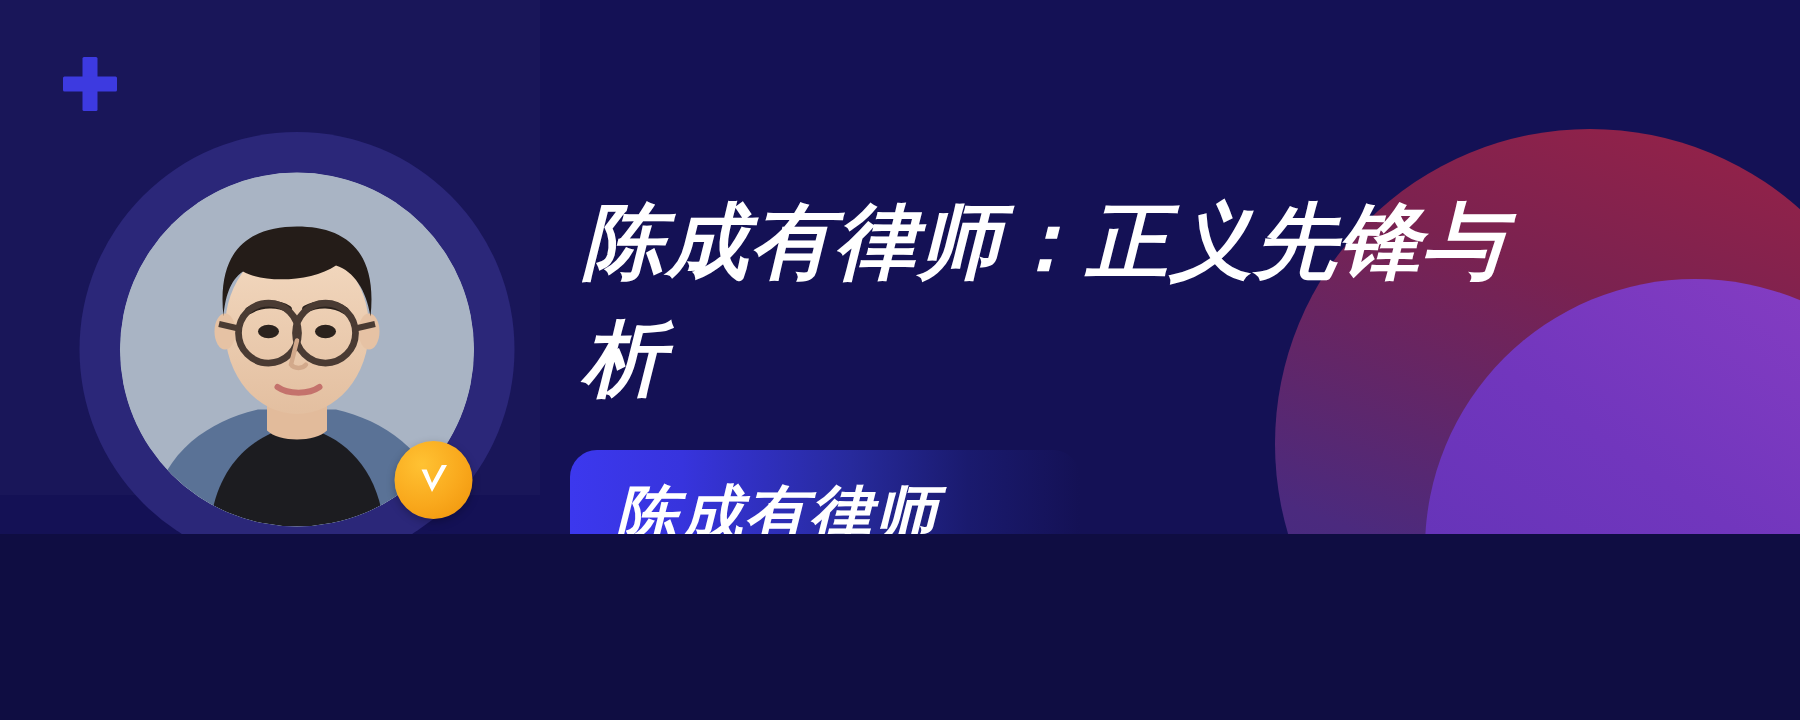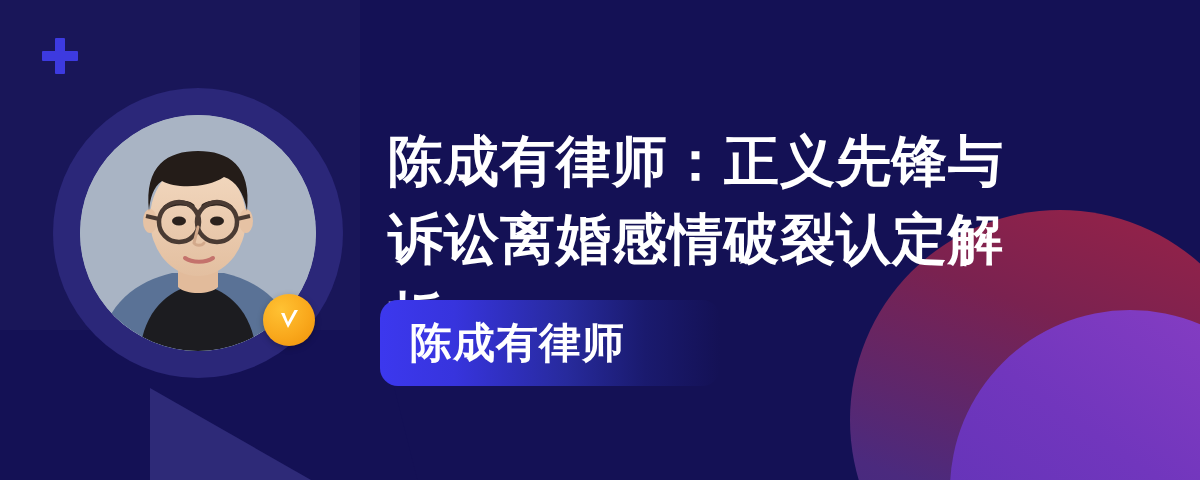--- a/index.html
+++ b/index.html
@@ -7,24 +7,25 @@
     padding: 0;
     background: #0f0d42;
   }
   body {
     font-family: "Liberation Sans", "DejaVu Sans", sans-serif;
   }
 
   .banner {
     position: relative;
     width: 1200px;
-    height: 480px;
+    height: 356px;
     overflow: hidden;
     background: #141155;
     user-select: none;
+    font-style: italic;
   }
 
   
   .bg-left-panel {
     position: absolute;
     left: 0; top: 0;
     width: 360px; height: 480px;
     background: #191659;
   }
 
@@ -217,21 +218,20 @@
     </div>
     <div class="verified-badge">
       <svg viewBox="0 0 30 30" xmlns="http://www.w3.org/2000/svg" aria-hidden="true">
         <path d="M7 8 L14 23 L24 5 L20.5 5 L14 17 L10.5 8 Z" fill="#ffffff"></path>
       </svg>
     </div>
   </div>
 
   <div class="title-block">
     <div class="title-line">陈成有律师：正义先锋与</div>
-    <div class="title-line">诉讼离婚感情破裂认定解</div>
     <div class="title-line">析</div>
   </div>
 
   <div class="name-pill">
     <span class="name-pill-text">陈成有律师</span>
   </div>
 
 </div>
 
 </body></html>

